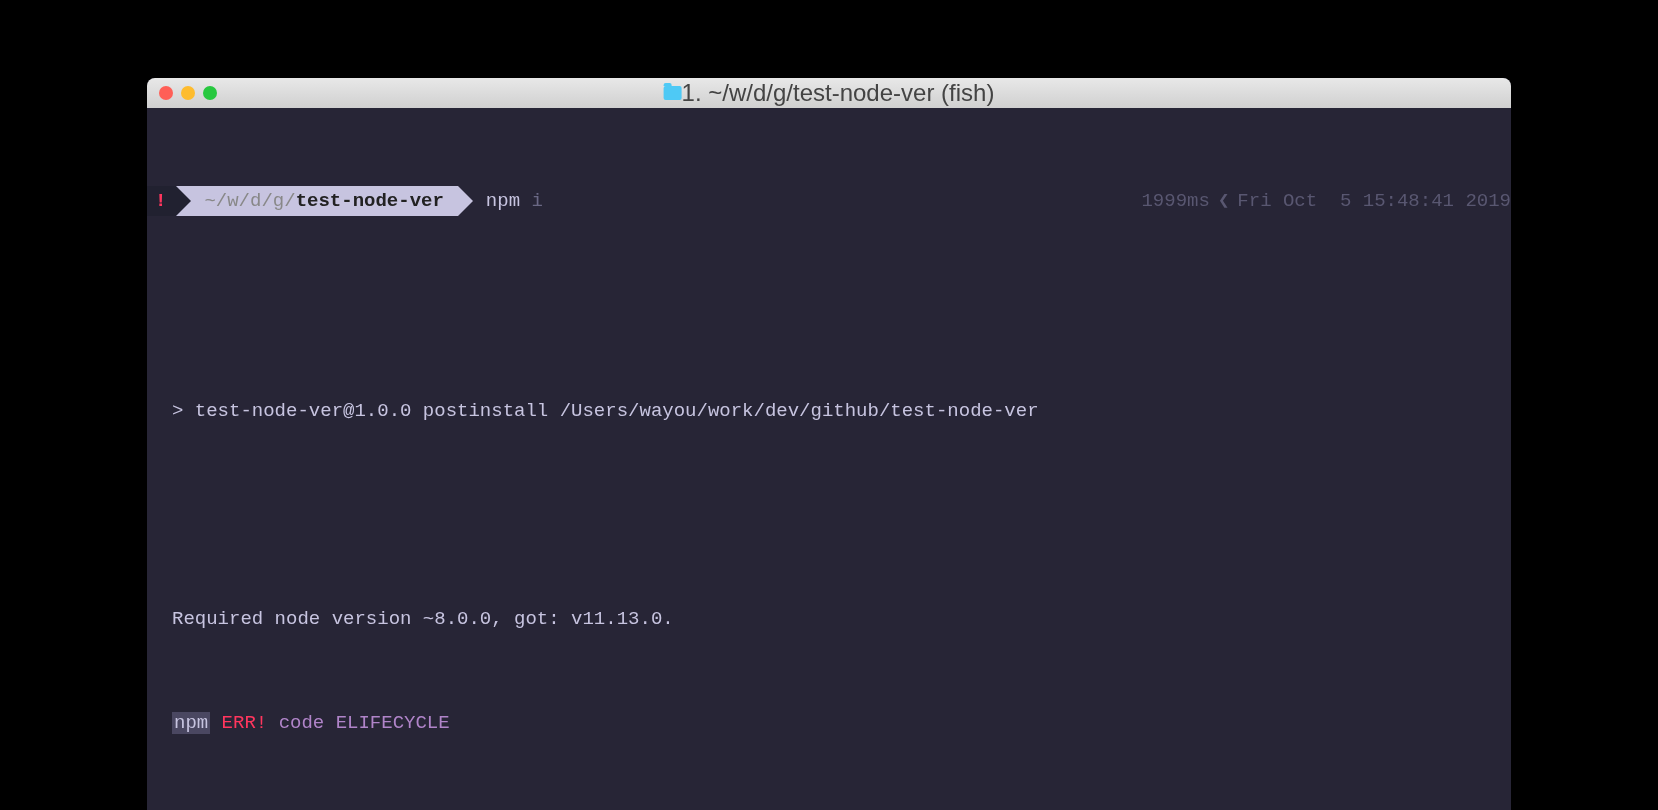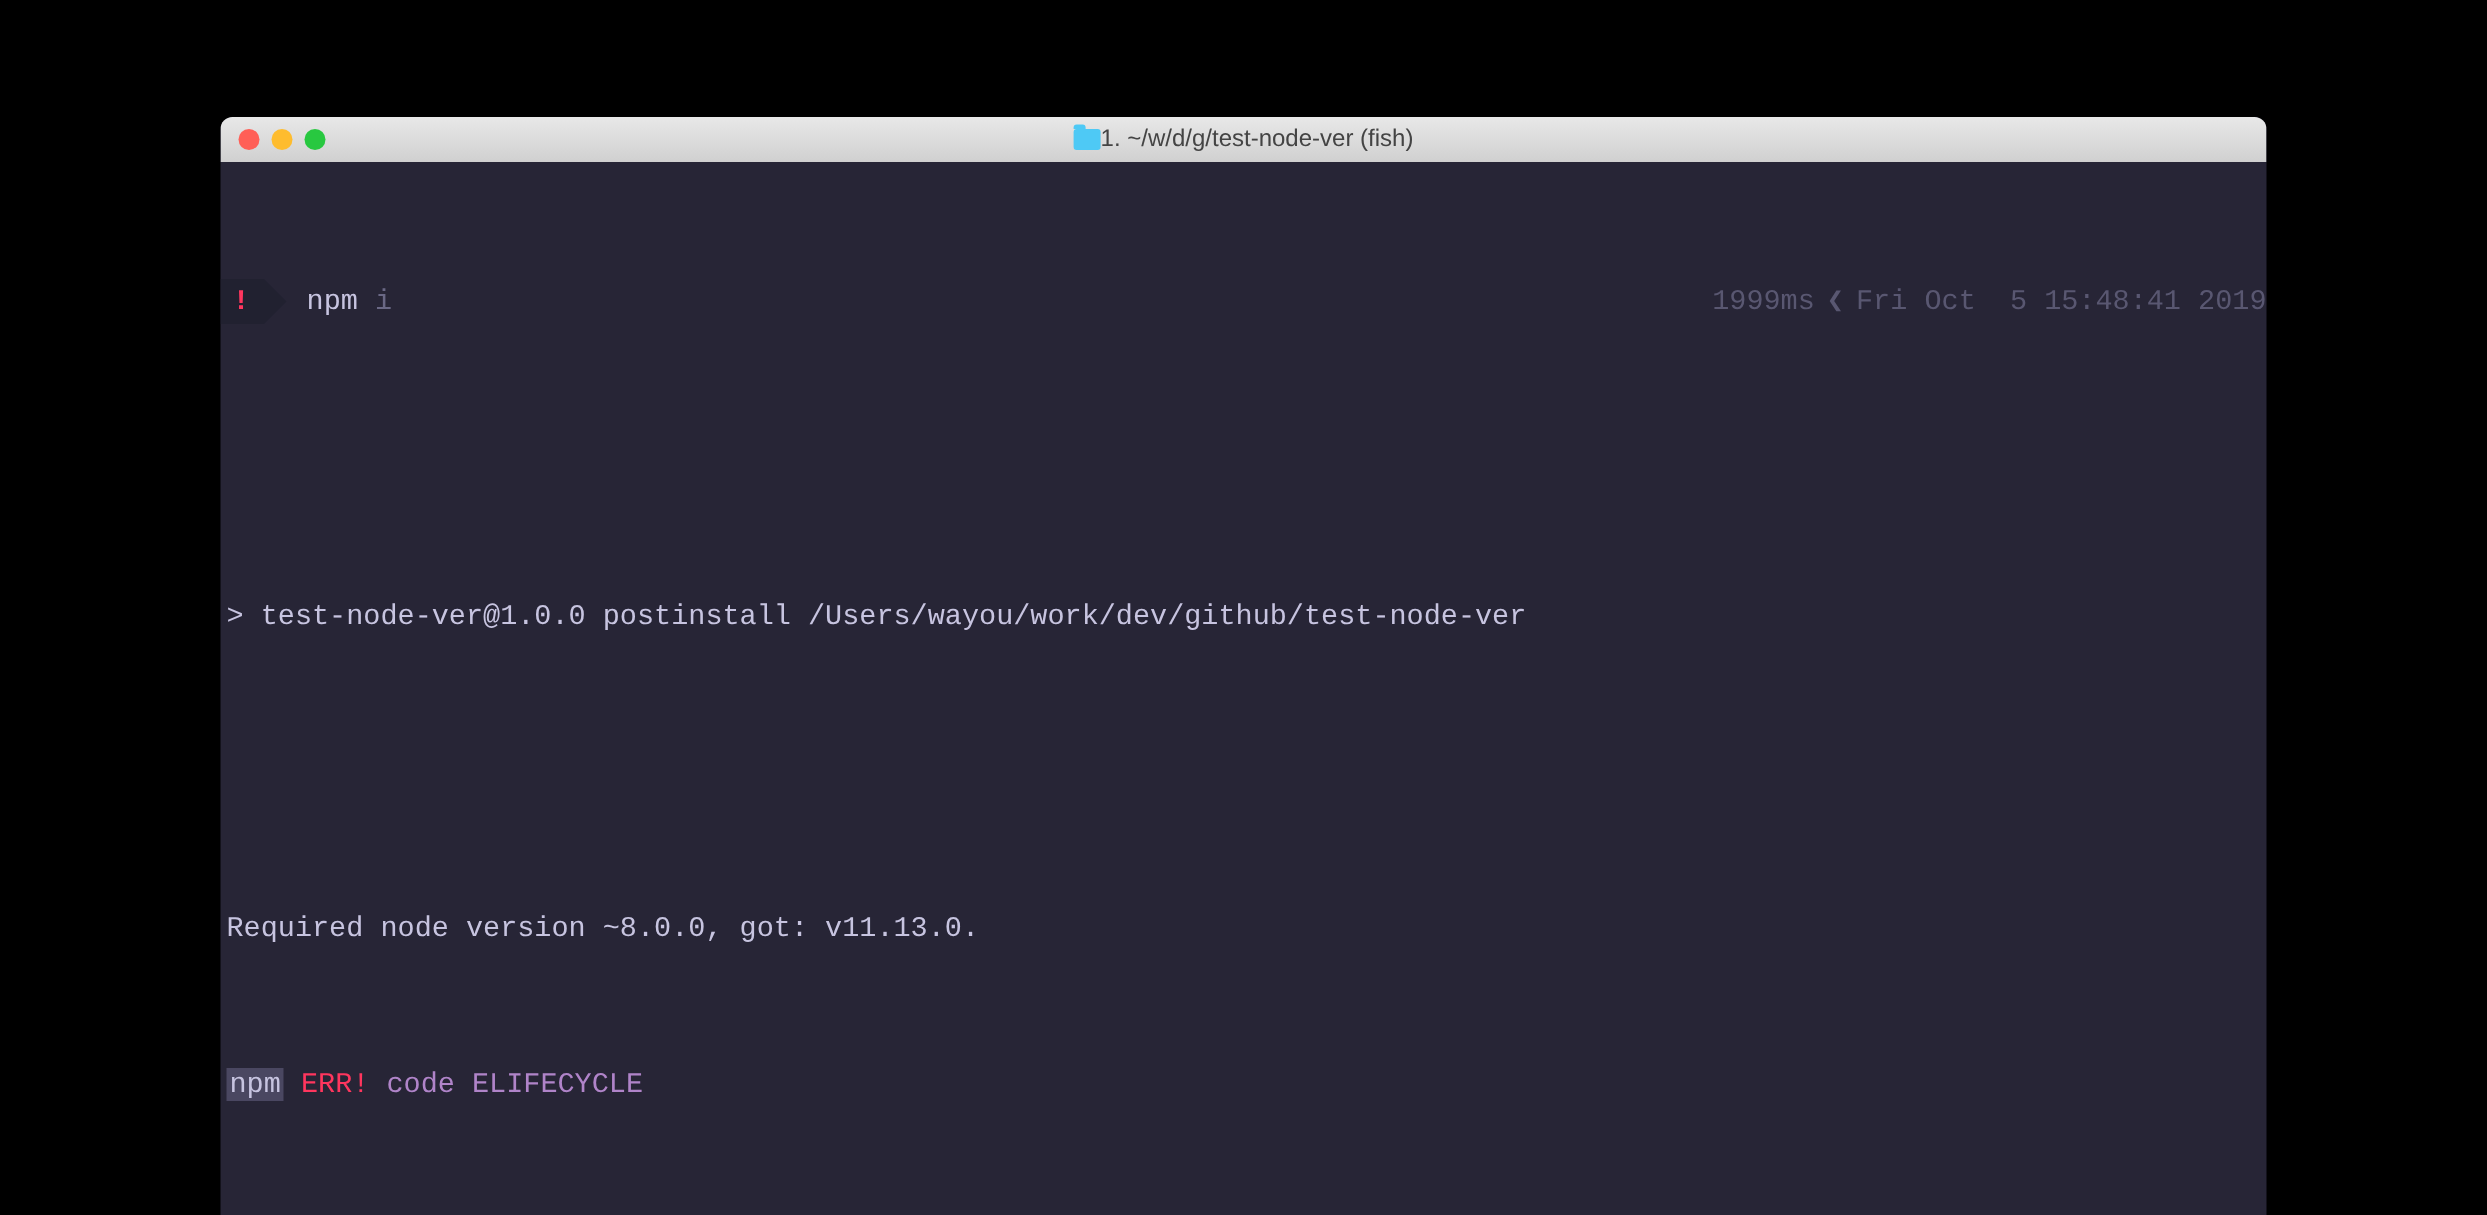--- a/index.html
+++ b/index.html
@@ -45,21 +45,21 @@
     .light-yellow { background: #febc2e; }
     .light-green { background: #28c840; }
     .title-center {
       position: absolute;
       left: 50%;
       transform: translateX(-50%);
       display: flex;
       align-items: center;
       gap: 0;
       color: #444;
-      font-size: 16px;
+      font-size: 24px;
       font-family: -apple-system, BlinkMacSystemFont, 'Segoe UI', sans-serif;
     }
     .folder-icon {
       width: 18px;
       height: 14px;
       background: #4ec9f5;
       border-radius: 2px;
       position: relative;
     }
     .folder-icon::before {
@@ -144,21 +144,21 @@
       padding-right: 0;
       color: #595771;
       display: flex;
       align-items: center;
       gap: 8px;
     }
     .angle-left {
       color: #595771;
     }
     .term-line {
-      padding: 0 4px;
+      padding: 0 25px;
       min-height: 26px;
     }
     .npm-bg {
       background: #4a4761;
       color: #c7c4e0;
       padding: 0 2px;
     }
     .err-red {
       color: #ff365e;
     }
@@ -186,20 +186,21 @@
       <span class="folder-icon"></span>
       <span>1. ~/w/d/g/test-node-ver (fish)</span>
     </div>
   </div>
 
   <div class="terminal-body">
     
     <div class="prompt-row">
       <div class="prompt-left">
         <span class="seg-exclaim">!</span>
+        <span class="seg-path"><span class="path-dim">~/w/d/g/</span><span class="path-bold">test-node-ver</span></span>
         <span class="cmd-text"><span>npm</span><span class="cmd-dim"> i</span></span>
       </div>
       <div class="prompt-right">
         <span>1999ms</span>
         <span class="angle-left">❮</span>
         <span>Fri Oct  5 15:48:41 2019</span>
       </div>
     </div>
 
     <div class="spacer"></div>

